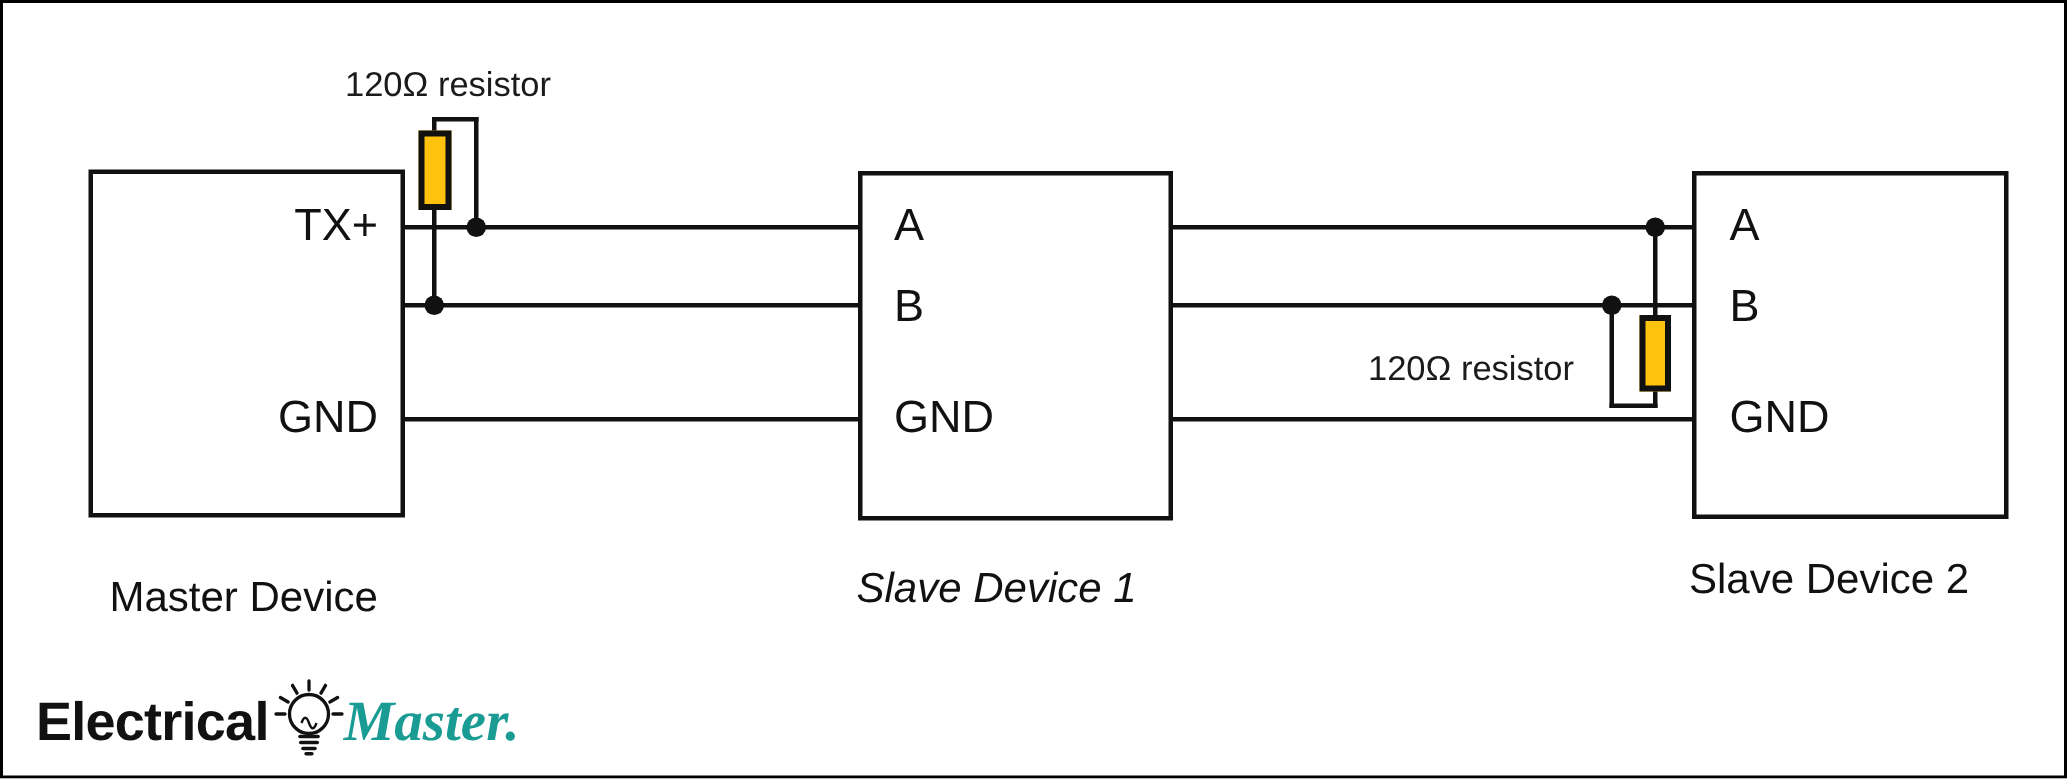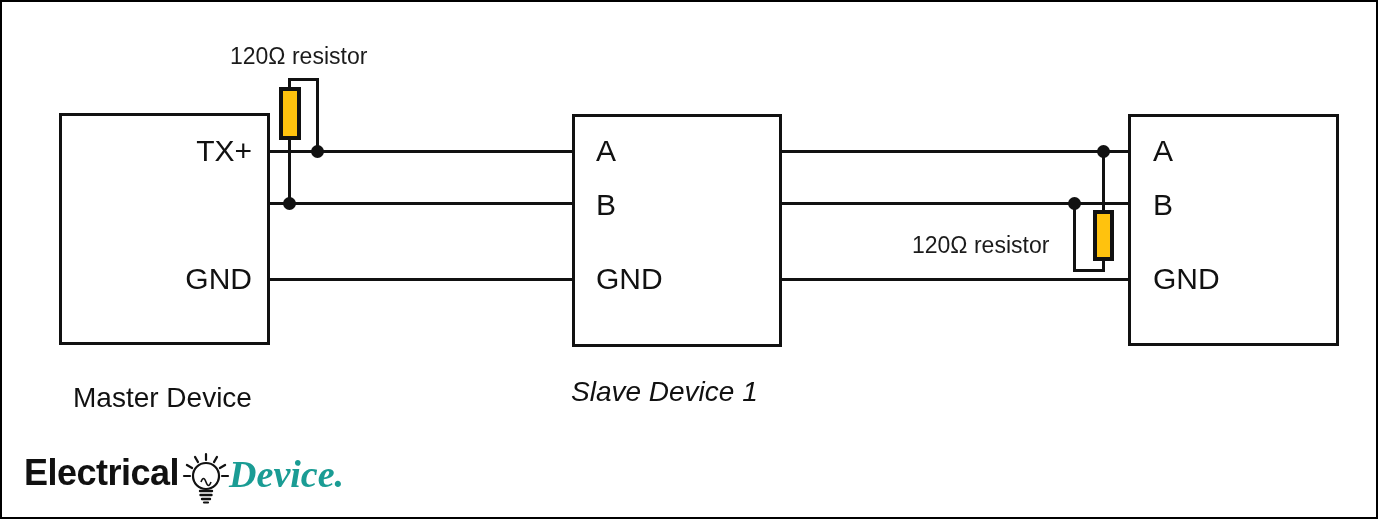--- a/index.html
+++ b/index.html
@@ -17,21 +17,21 @@
     --accent:#1A9C94;
   }
   .box{position:absolute;background:#fff;border:3px solid var(--wire);box-sizing:border-box;}
   .wire{position:absolute;background:var(--wire);}
   .dot{position:absolute;width:13px;height:13px;border-radius:50%;background:var(--wire);}
   .resistor{position:absolute;background:var(--res);border:4px solid var(--wire);box-sizing:border-box;}
   .pin{position:absolute;font-size:30px;line-height:34px;white-space:nowrap;}
   .pin.right{width:120px;text-align:right;}
   .devname{position:absolute;font-size:28px;line-height:34px;white-space:nowrap;}
   .rlabel{position:absolute;font-size:23px;line-height:28px;white-space:nowrap;color:#1b1b1b;}
-  .logo{position:absolute;left:22px;top:449px;display:flex;align-items:flex-start;}
+  .logo{position:absolute;left:22px;top:449px;display:flex;align-items:center;}
   .logo-primary{font-size:36px;font-weight:700;letter-spacing:-0.5px;line-height:44px;color:#111;}
   .logo-bulb{margin:-2px 0 0 2px;}
   .logo-secondary{font-family:"Liberation Serif", serif;font-style:italic;font-weight:700;
     font-size:38px;line-height:46px;color:var(--accent);margin-left:-4px;}
 </style>
 </head>
 <body>
 
 <div class="stage" style="--wire: #111111; --res: #FFC20E; --accent: #1A9C94;">
 
@@ -69,36 +69,37 @@
   <div class="box" style="left:570px;top:112px;width:210px;height:233px;"></div>
   <div class="pin" style="left:594px;top:132px;">A</div>
   <div class="pin" style="left:594px;top:186px;">B</div>
   <div class="pin" style="left:594px;top:260px;">GND</div>
   <div class="devname" style="left:569px;top:373px;font-style:italic;">Slave Device 1</div>
 
   <div class="box" style="left:1126px;top:112px;width:211px;height:232px;"></div>
   <div class="pin" style="left:1151px;top:132px;">A</div>
   <div class="pin" style="left:1151px;top:186px;">B</div>
   <div class="pin" style="left:1151px;top:260px;">GND</div>
+  <div class="devname" style="left:1124px;top:367px;">Slave Device 2</div>
 
   <div class="logo">
     <span class="logo-primary">Electrical</span>
     <span class="logo-bulb">
       <svg width="52" height="56" viewBox="0 0 52 56" fill="none">
         <circle cx="25" cy="27" r="13" stroke="#111" stroke-width="2.2"></circle>
         <path d="M20 33 q2.5 -7 5 0 q2.5 7 5 0" stroke="#111" stroke-width="1.6" fill="none"></path>
         <line x1="19" y1="42" x2="31" y2="42" stroke="#111" stroke-width="2.4" stroke-linecap="round"></line>
         <line x1="19.5" y1="46" x2="30.5" y2="46" stroke="#111" stroke-width="2.4" stroke-linecap="round"></line>
         <line x1="21" y1="50" x2="29" y2="50" stroke="#111" stroke-width="2.4" stroke-linecap="round"></line>
         <line x1="23" y1="53.5" x2="27" y2="53.5" stroke="#111" stroke-width="2.2" stroke-linecap="round"></line>
         <line x1="41" y1="27" x2="47" y2="27" stroke="#111" stroke-width="2.2" stroke-linecap="round"></line>
         <line x1="38.9" y1="19" x2="44.1" y2="16" stroke="#111" stroke-width="2.2" stroke-linecap="round"></line>
         <line x1="33" y1="13.1" x2="36" y2="7.9" stroke="#111" stroke-width="2.2" stroke-linecap="round"></line>
         <line x1="25" y1="11" x2="25" y2="5" stroke="#111" stroke-width="2.2" stroke-linecap="round"></line>
         <line x1="17" y1="13.1" x2="14" y2="7.9" stroke="#111" stroke-width="2.2" stroke-linecap="round"></line>
         <line x1="11.1" y1="19" x2="5.9" y2="16" stroke="#111" stroke-width="2.2" stroke-linecap="round"></line>
         <line x1="9" y1="27" x2="3" y2="27" stroke="#111" stroke-width="2.2" stroke-linecap="round"></line>
       </svg>
     </span>
-    <span class="logo-secondary">Device.</span>
+    <span class="logo-secondary">Master.</span>
   </div>
 
 </div>
 
 </body></html>

